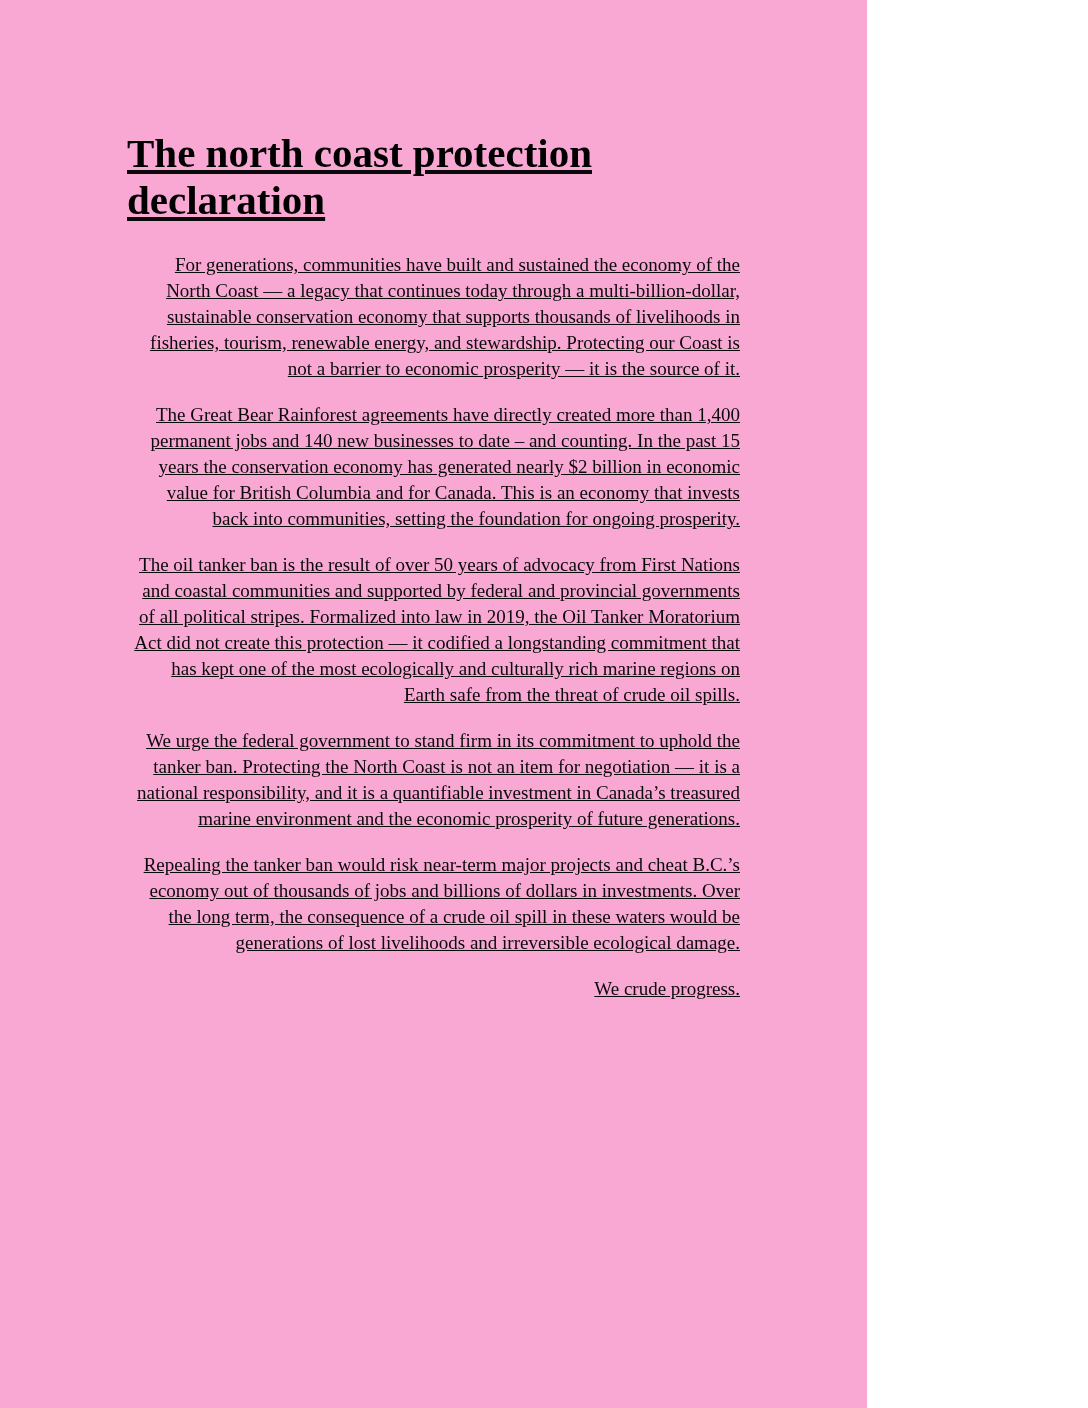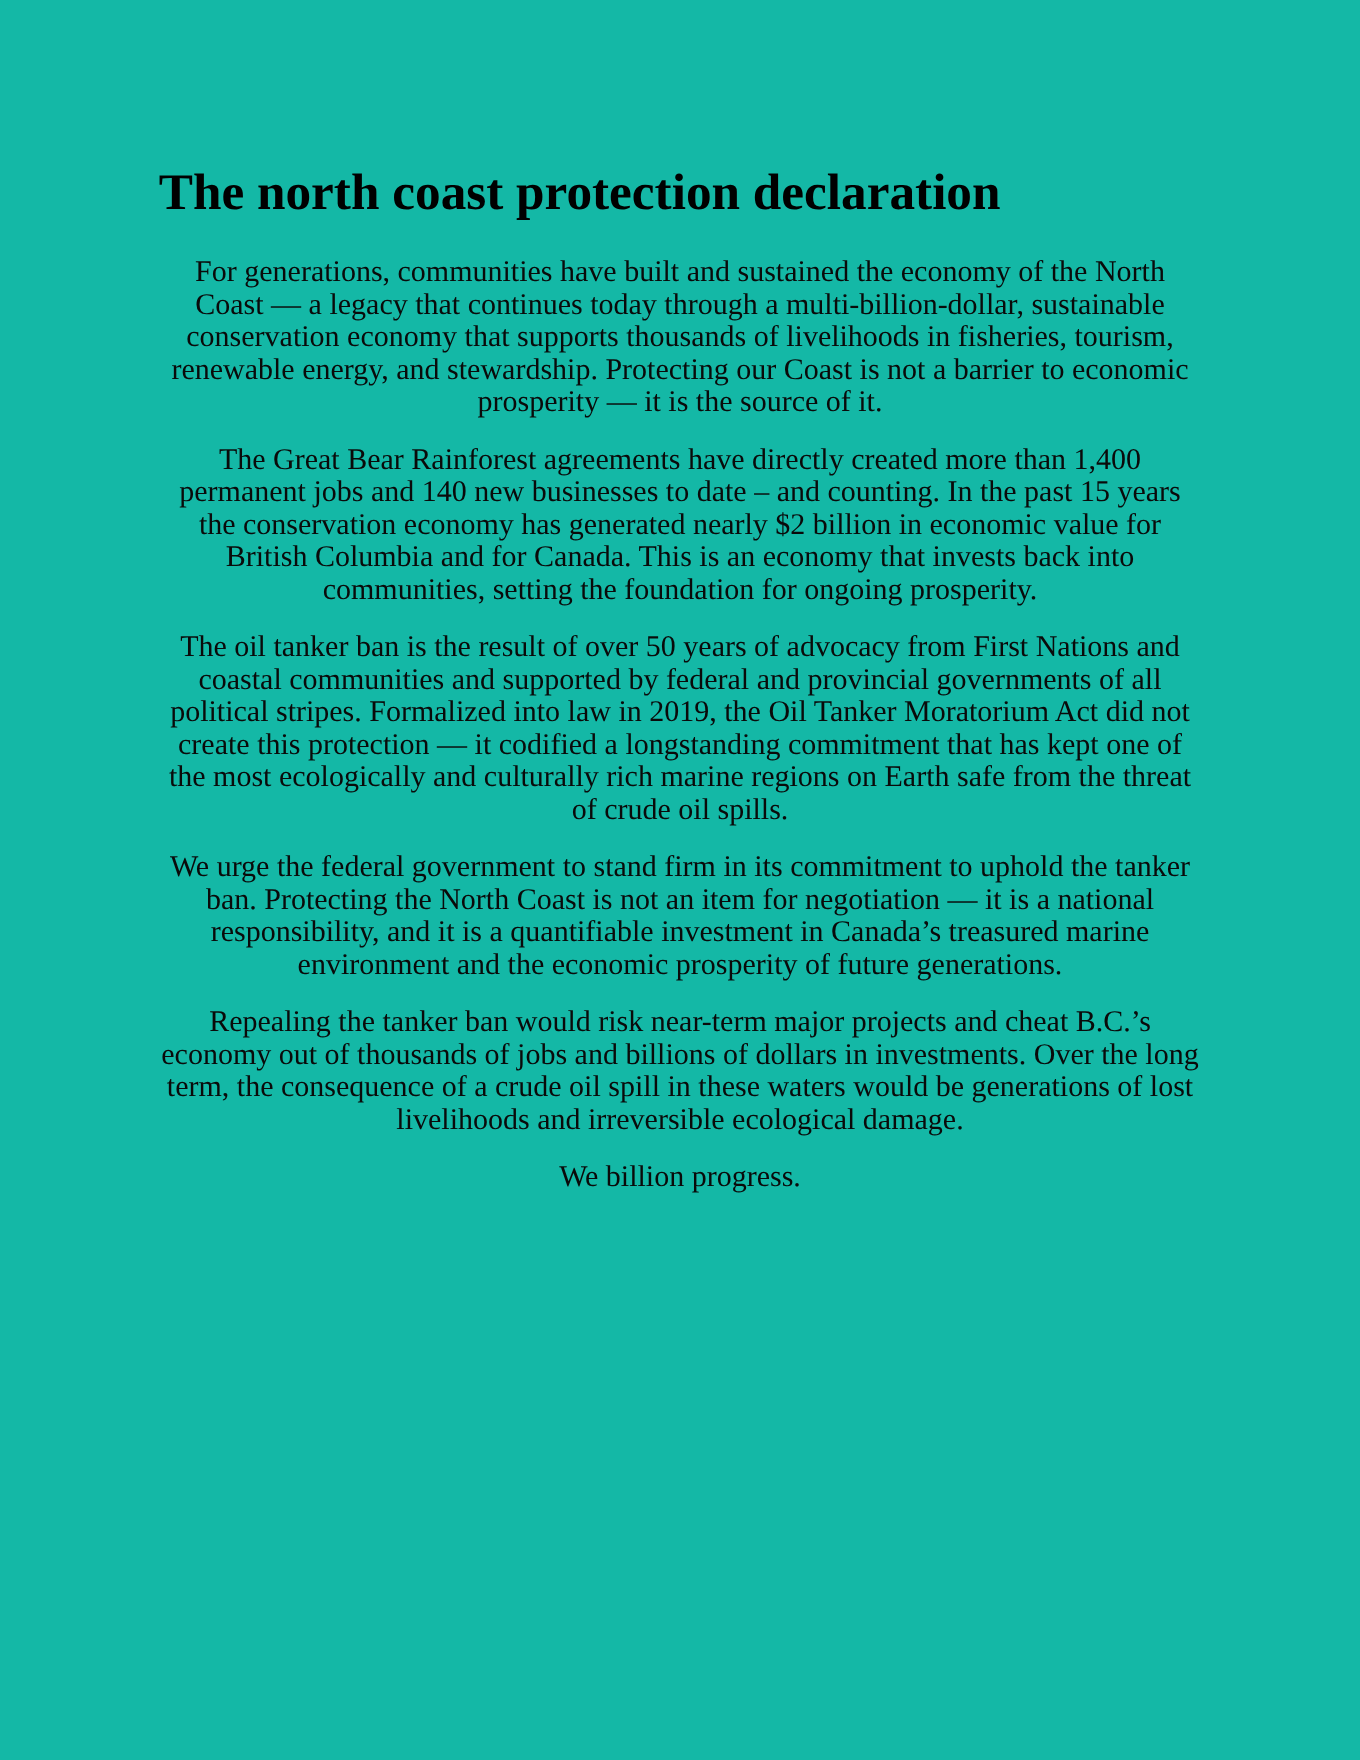--- a/index.html
+++ b/index.html
@@ -1,54 +1,55 @@
 <!DOCTYPE html>
 <html><head>
 <meta charset="utf-8">
 <style>
   html, body {
     margin: 0;
     padding: 0;
     background: #ffffff;
   }
   .page {
-    width: 1088px;
+    width: 867px;
     height: 1408px;
-    background: #14b8a6;
+    background: #f9a8d4;
     box-sizing: border-box;
     padding: 130px 127px 0 127px;
     font-family: "Liberation Serif", "DejaVu Serif", serif;
     color: #0a0a0a;
     overflow: hidden;
+    text-decoration: underline;
   }
   .doc-title {
     font-family: "Liberation Serif", "DejaVu Serif", serif;
     font-size: 41px;
     font-weight: 700;
     letter-spacing: 0px;
     margin: 0 0 28px 0;
     line-height: 1.15;
     color: #000000;
   }
   .doc-body p {
-    font-size: 24px;
+    font-size: 19px;
     line-height: 26px;
     margin: 0 0 20px 0;
     max-width: 836px;
     color: #0a0a0a;
-    text-align: center;
+    text-align: right;
   }
 </style>
 </head>
 <body>
 
 <div class="page">
   <h1 class="doc-title">The north coast protection declaration</h1>
   <div class="doc-body">
 
   <p>For generations, communities have built and sustained the economy of the North Coast — a legacy that continues today through a multi-billion-dollar, sustainable conservation economy that supports thousands of livelihoods in fisheries, tourism, renewable energy, and stewardship. Protecting our Coast is not a barrier to economic prosperity — it is the source of it.</p>
       <p>The Great Bear Rainforest agreements have directly created more than 1,400 permanent jobs and 140 new businesses to date – and counting. In the past 15 years the conservation economy has generated nearly $2 billion in economic value for British Columbia and for Canada. This is an economy that invests back into communities, setting the foundation for ongoing prosperity.</p>
       <p>The oil tanker ban is the result of over 50 years of advocacy from First Nations and coastal communities and supported by federal and provincial governments of all political stripes. Formalized into law in 2019, the Oil Tanker Moratorium Act did not create this protection — it codified a longstanding commitment that has kept one of the most ecologically and culturally rich marine regions on Earth safe from the threat of crude oil spills.</p>
       <p>We urge the federal government to stand firm in its commitment to uphold the tanker ban. Protecting the North Coast is not an item for negotiation — it is a national responsibility, and it is a quantifiable investment in Canada’s treasured marine environment and the economic prosperity of future generations.</p>
       <p>Repealing the tanker ban would risk near-term major projects and cheat B.C.’s economy out of thousands of jobs and billions of dollars in investments. Over the long term, the consequence of a crude oil spill in these waters would be generations of lost livelihoods and irreversible ecological damage.</p>
-      <p>We billion progress.</p>
+      <p>We crude progress.</p>
     </div>
 </div>
 
 </body></html>

